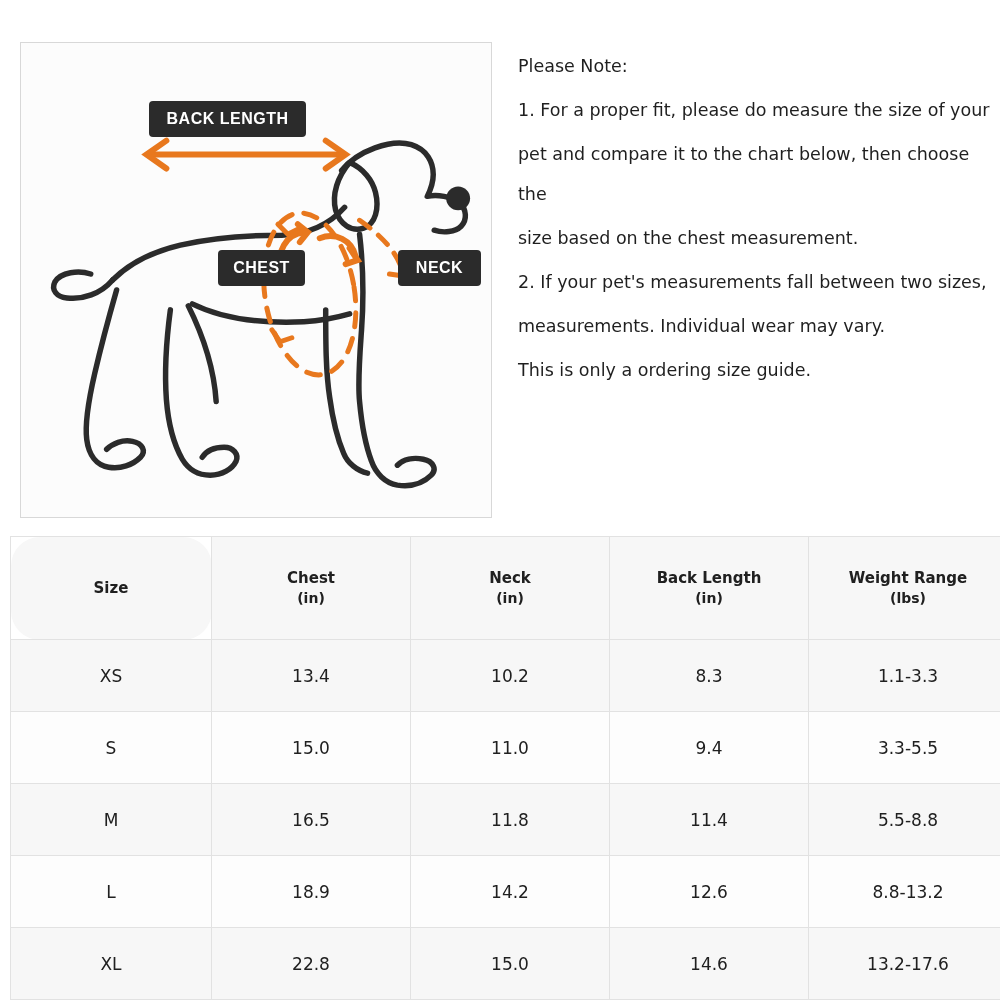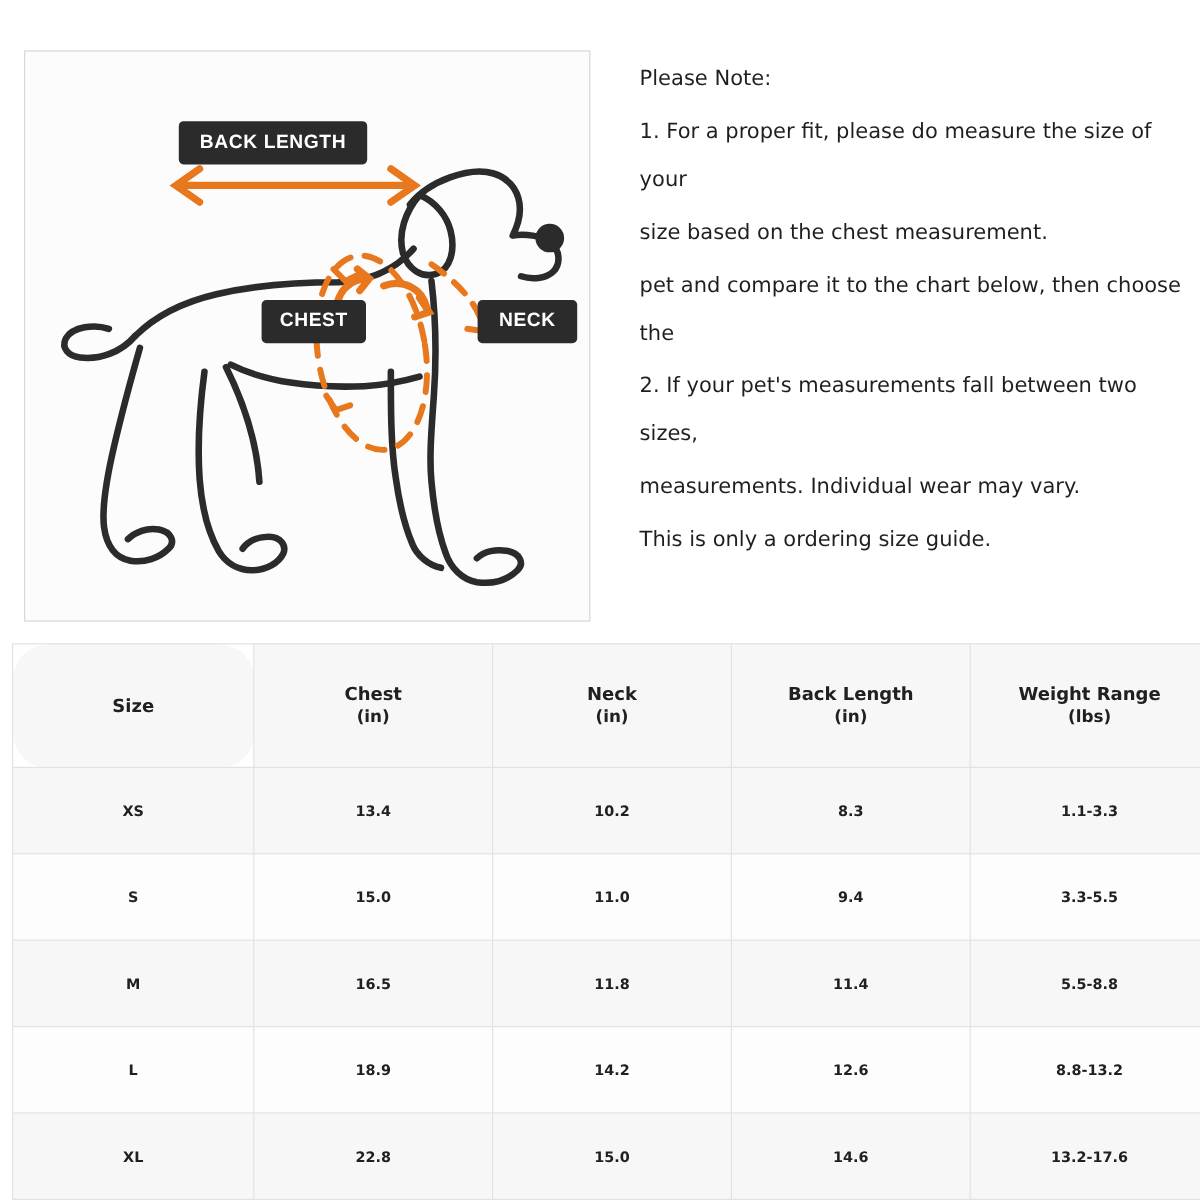--- a/index.html
+++ b/index.html
@@ -60,21 +60,21 @@
   .tag-neck   { left: 377px; top: 207px; width: 83px;  height: 36px; }
 
   
   .notes {
     margin-left: 26px;
     padding-top: 4px;
     flex: 1 1 auto;
     max-width: 510px;
   }
   .notes p {
-    margin: 0 0 4px 15px;
+    margin: 0 0 4px 0;
     font-family: "DejaVu Sans", sans-serif;
     font-size: 17.5px;
     line-height: 40px;
     color: #1f1f1f;
     font-weight: 400;
   }
 
   
   .size-table {
     position: absolute;
@@ -93,22 +93,22 @@
   }
   .size-table th {
     height: 100px;
     font-size: 15px;
     font-weight: bold;
     background: #f7f7f7;
     line-height: 20px;
   }
   .size-table td {
     height: 69px;
-    font-size: 12px;
-    font-weight: 700;
+    font-size: 17px;
+    font-weight: 400;
     background: #fcfcfc;
   }
   .size-table tr:nth-child(odd) td { background: #f7f7f7; }
   .size-table tr:nth-child(even) td { background: #fdfdfd; }
 
   .col-size { width: 198px; border-radius: 29px; }
   .col-std  { width: 196px; }
   .unit { display: block; font-size: 14px; }
 </style>
 </head>
@@ -185,22 +185,22 @@
     </svg>
 
     <div class="tag tag-back">BACK LENGTH</div>
     <div class="tag tag-chest">CHEST</div>
     <div class="tag tag-neck">NECK</div>
   </div>
 
   <div class="notes">
     <p>Please Note:</p>
     <p>1. For a proper fit, please do measure the size of your</p>
+    <p>pet and compare it to the chart below, then choose the</p>
     <p>size based on the chest measurement.</p>
-    <p>pet and compare it to the chart below, then choose the</p>
     <p>2. If your pet's measurements fall between two sizes,</p>
     <p>measurements. Individual wear may vary.</p>
     <p>This is only a ordering size guide.</p>
   </div>
 </div>
 
 <table class="size-table">
   <thead>
     <tr>
       <th class="col-size">

